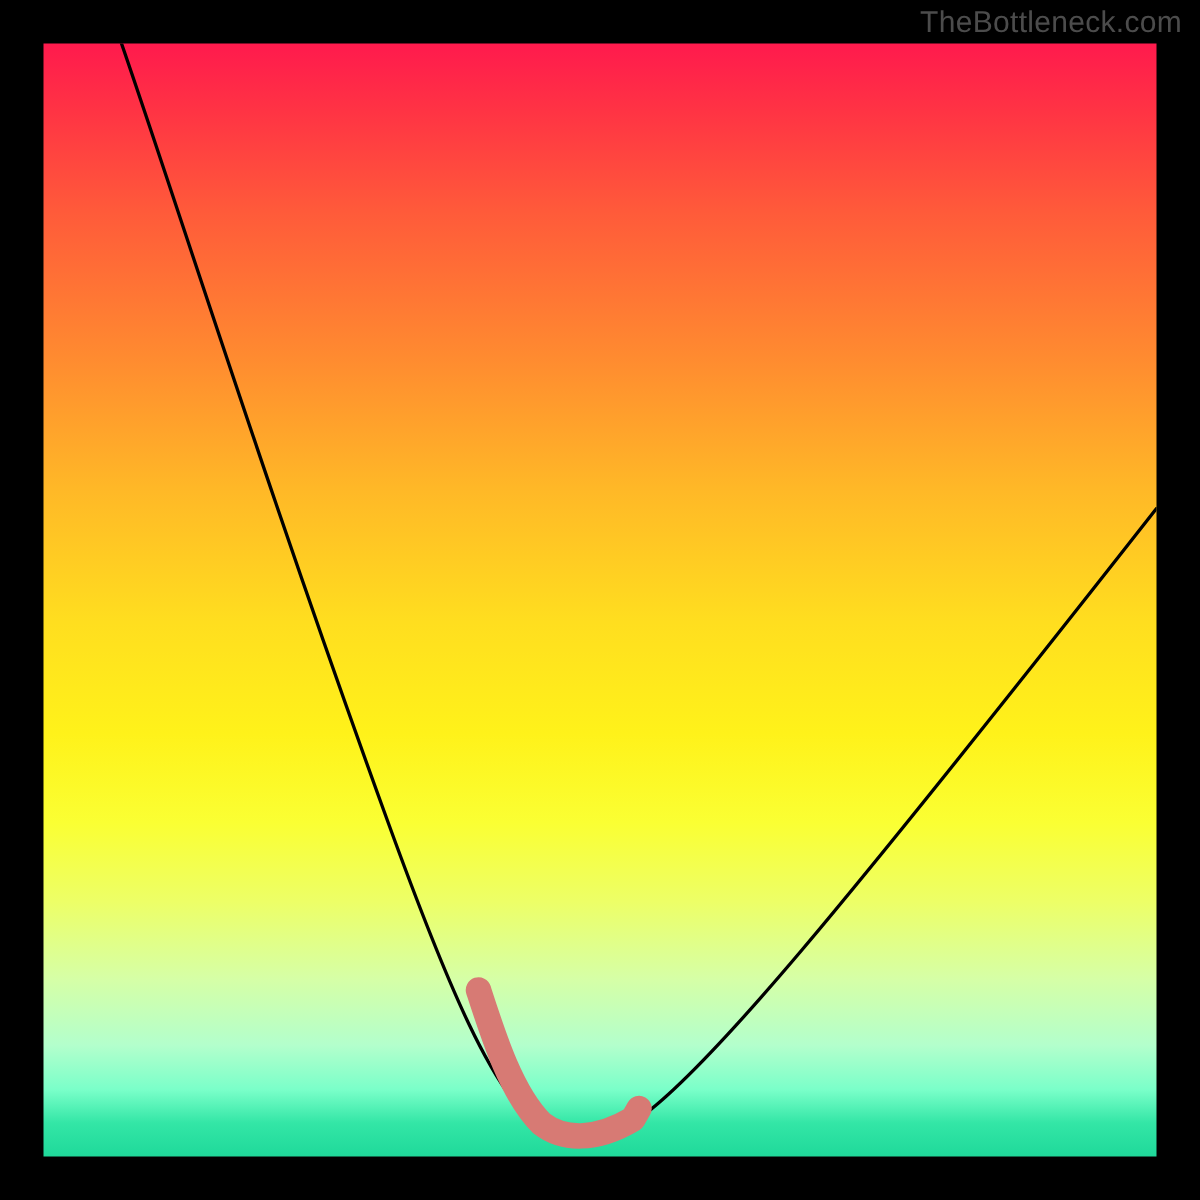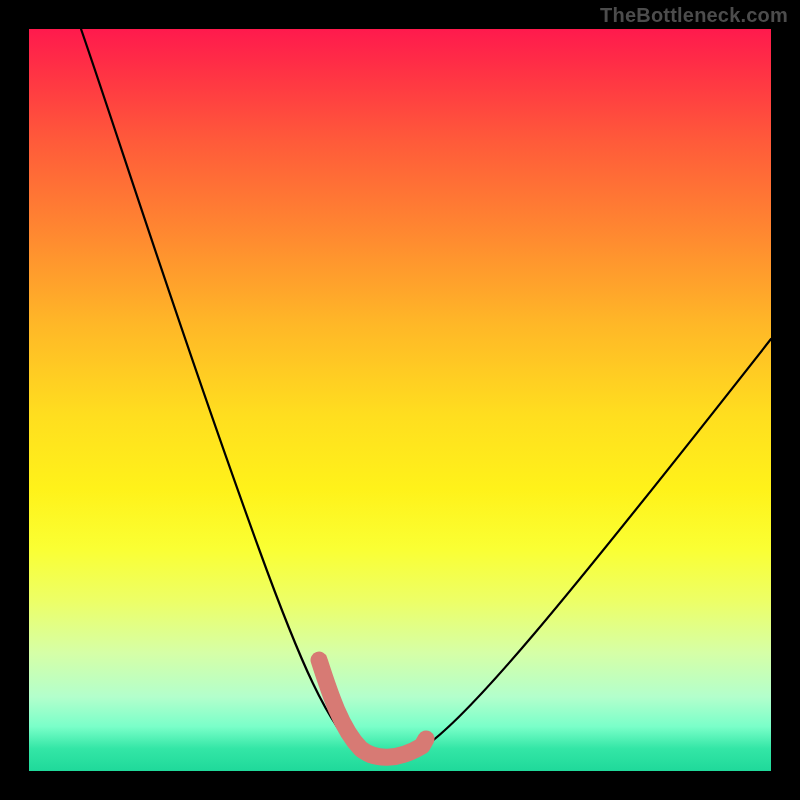--- a/index.html
+++ b/index.html
@@ -11,21 +11,20 @@
     background: #000;
     font-family: Arial, Helvetica, sans-serif;
   }
   .frame {
     position: absolute;
     left: 0;
     top: 0;
     width: 800px;
     height: 651px;
     background: #000;
-    font-weight: bold;
   }
   .plot {
     position: absolute;
     left: 29px;
     top: 29px;
     width: 742px;
     height: 742px;
     background: linear-gradient(to bottom,
       #ff1a4d 0%,
       #ff3344 6%,

